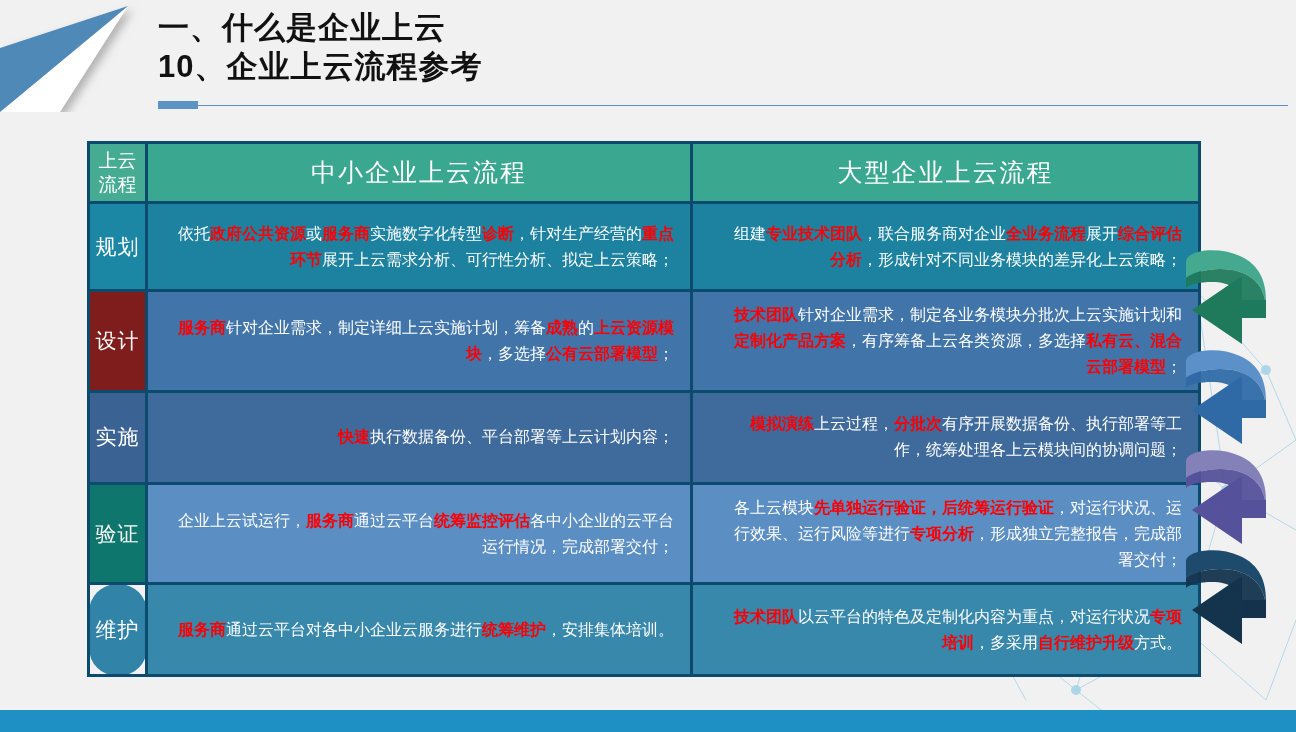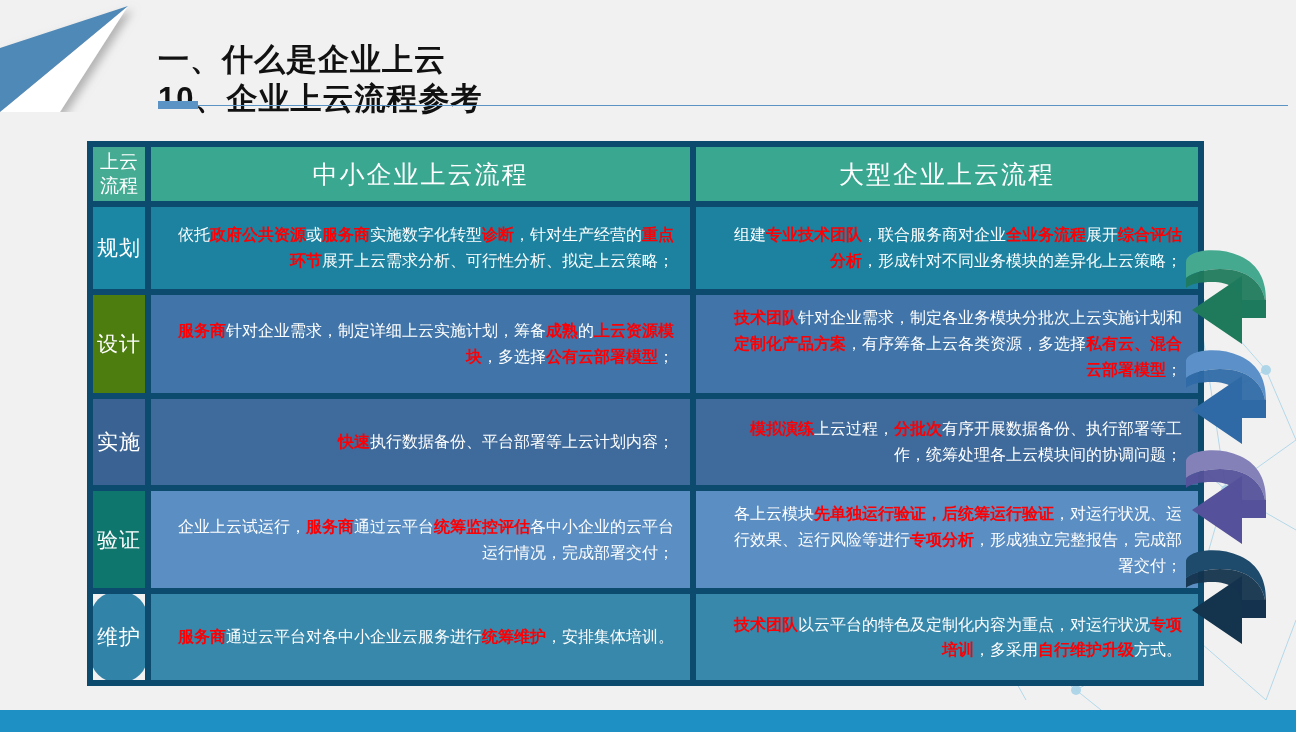--- a/index.html
+++ b/index.html
@@ -26,21 +26,21 @@
   
   #logo-wedge {
     position: absolute;
     left: 0; top: 0;
     width: 150px; height: 112px;
   }
 
   
   #title-block {
     position: absolute;
-    left: 158px; top: 40px;
+    left: 158px; top: 8px;
     width: 700px;
   }
   .title-line {
     font-size: 31px;
     font-weight: bold;
     color: #111111;
     line-height: 1.27;
     letter-spacing: 1px;
     white-space: nowrap;
   }
@@ -59,21 +59,21 @@
 
   
   #flow-table {
     position: absolute;
     left: 87px; top: 141px;
     width: 1111px;
     border-collapse: collapse;
     table-layout: fixed;
   }
   #flow-table td {
-    border: 6px solid #0c4a6e;
+    border: 3px solid #0c4a6e;
     vertical-align: middle;
     color: #ffffff;
     font-family: Liberation Serif, serif;
   }
   .col-stage { width: 58px; }
   .col-sme   { width: 545px; }
   .col-large { width: 508px; }
 
   .hdr-stage {
     background: #45ab93;
@@ -102,21 +102,21 @@
     padding: 10px 16px 10px 22px;
     text-align: right;
   }
   .cell-body.pad-narrow { padding-left: 31px; }
 
   .hl { color: #fb0005; font-weight: bold; }
 
   
   .r0 .cell-stage { background: #1b87a4; }
   .r0 .cell-body  { background: #1d82a0; }
-  .r1 .cell-stage { background: #4d7c0f; }
+  .r1 .cell-stage { background: #7f1d1d; }
   .r1 .cell-body  { background: #4175a9; }
   .r2 .cell-stage { background: #3a6394; }
   .r2 .cell-body  { background: #3e6a9c; }
   .r3 .cell-stage { background: #0f766e; }
   .r3 .cell-body  { background: #5b8ec2; }
   .r4 .cell-stage { background: #3184a8; border-radius: 28px; }
   .r4 .cell-body  { background: #3888ab; }
 
   
   #arrow-stack {

